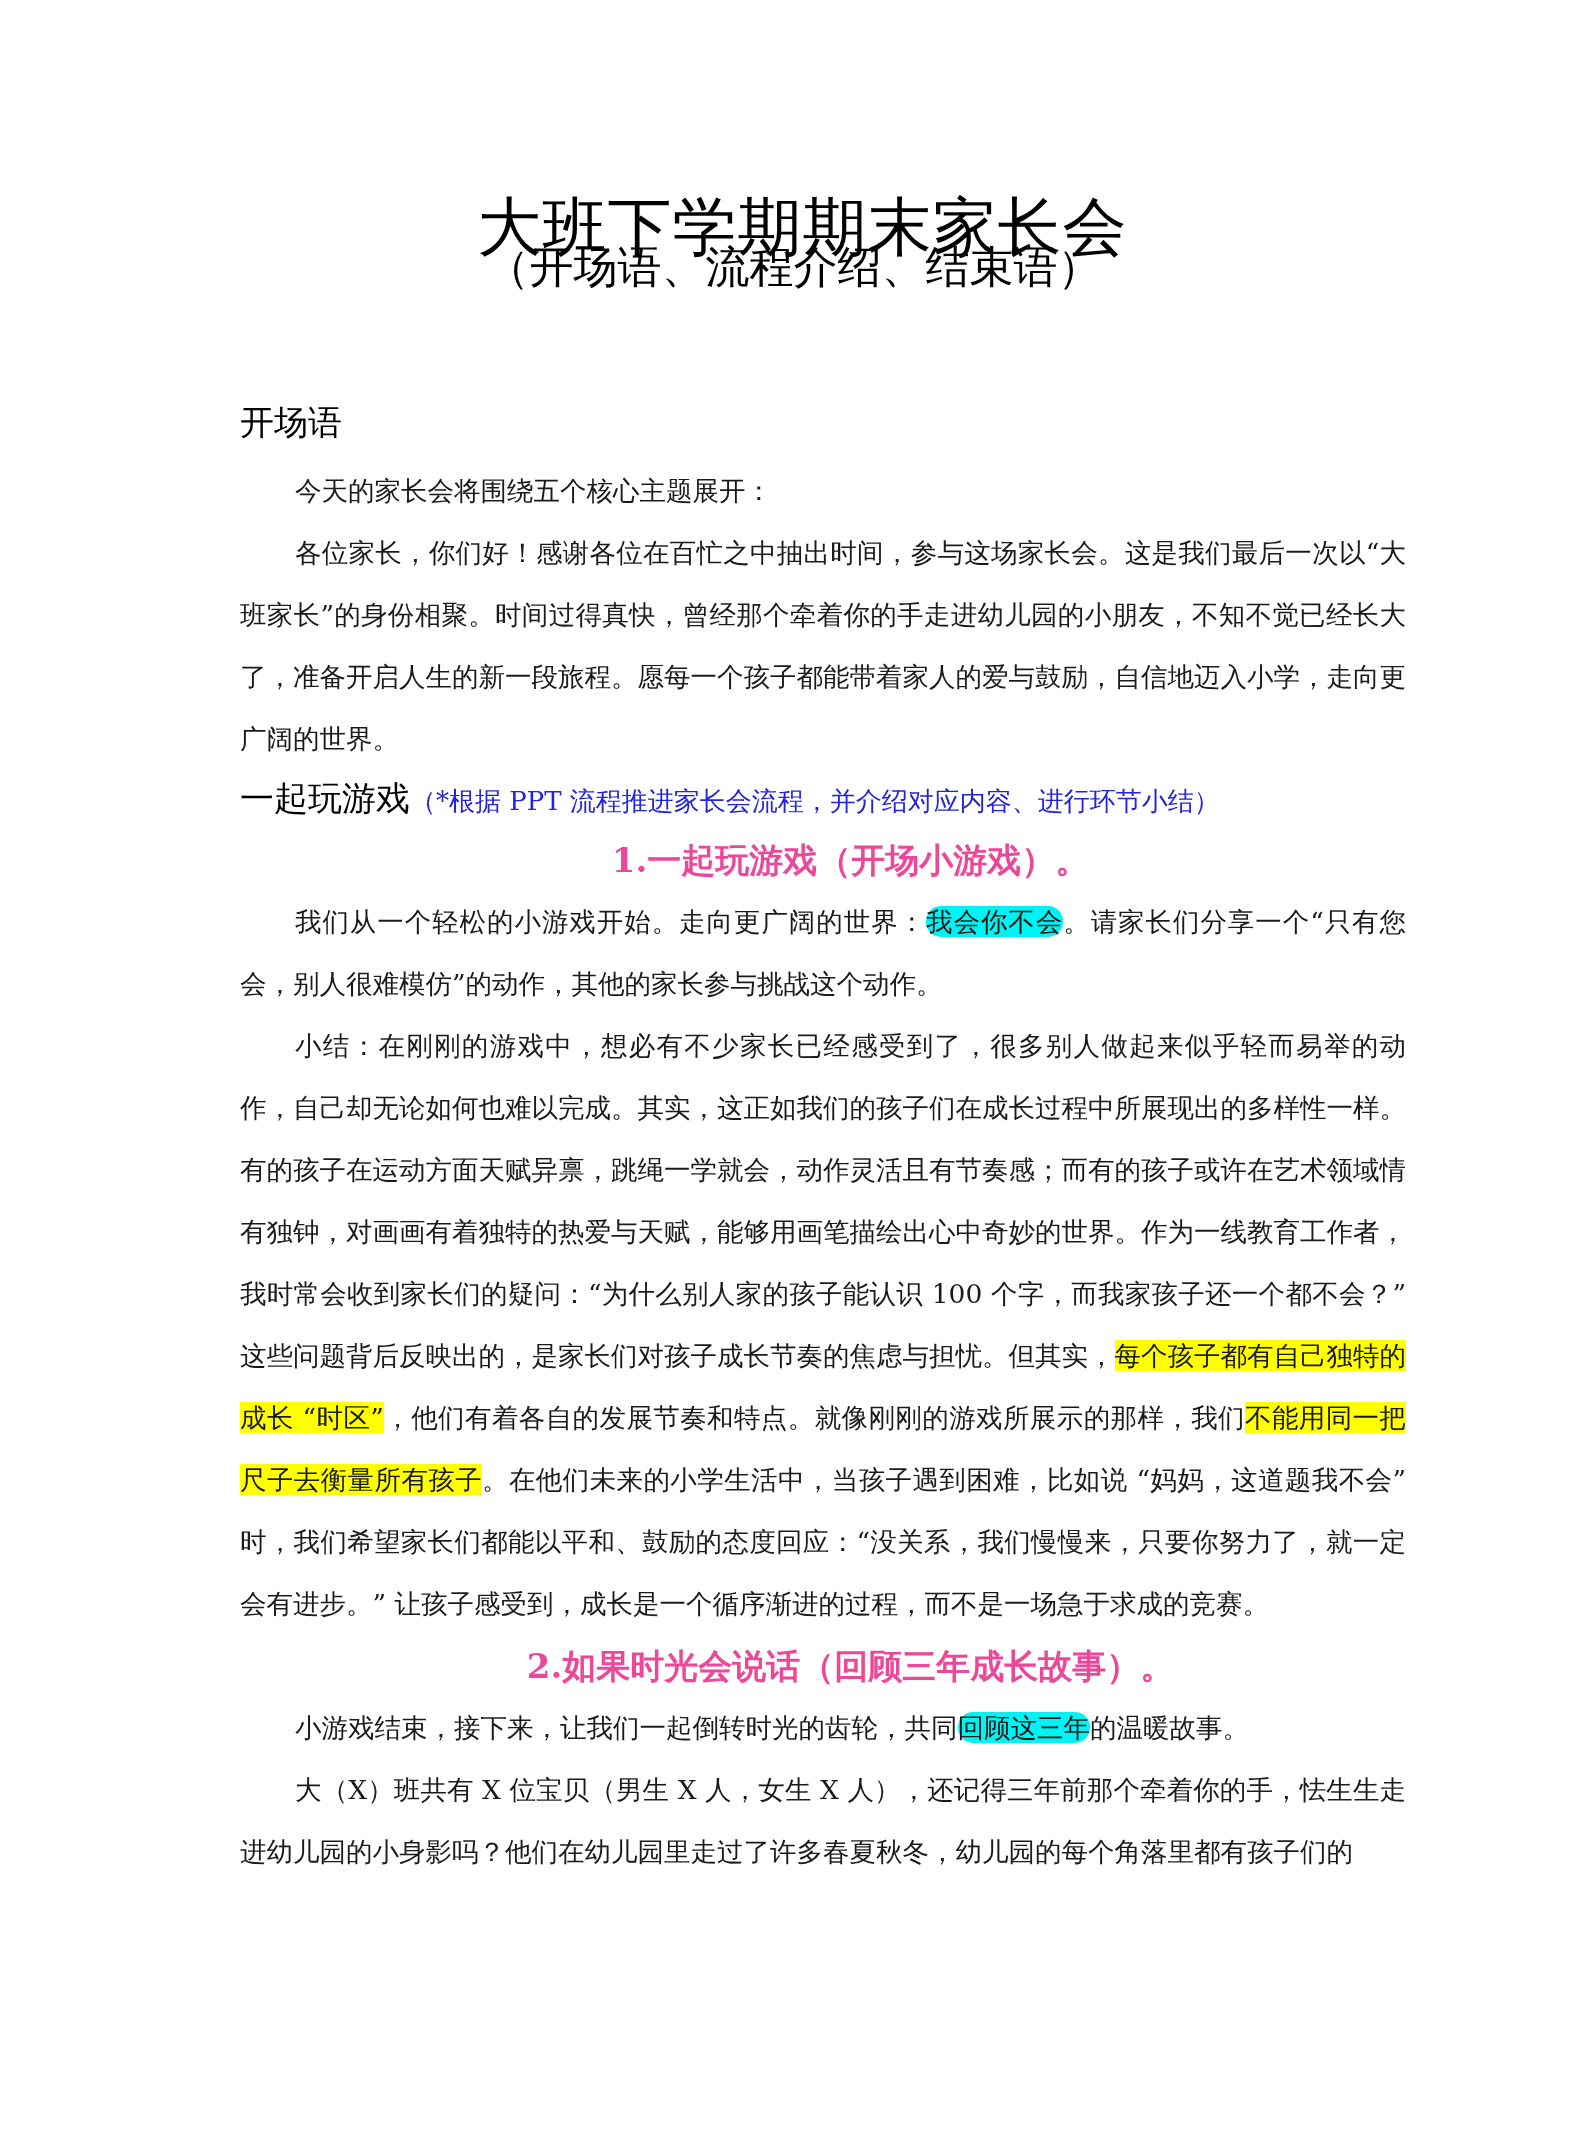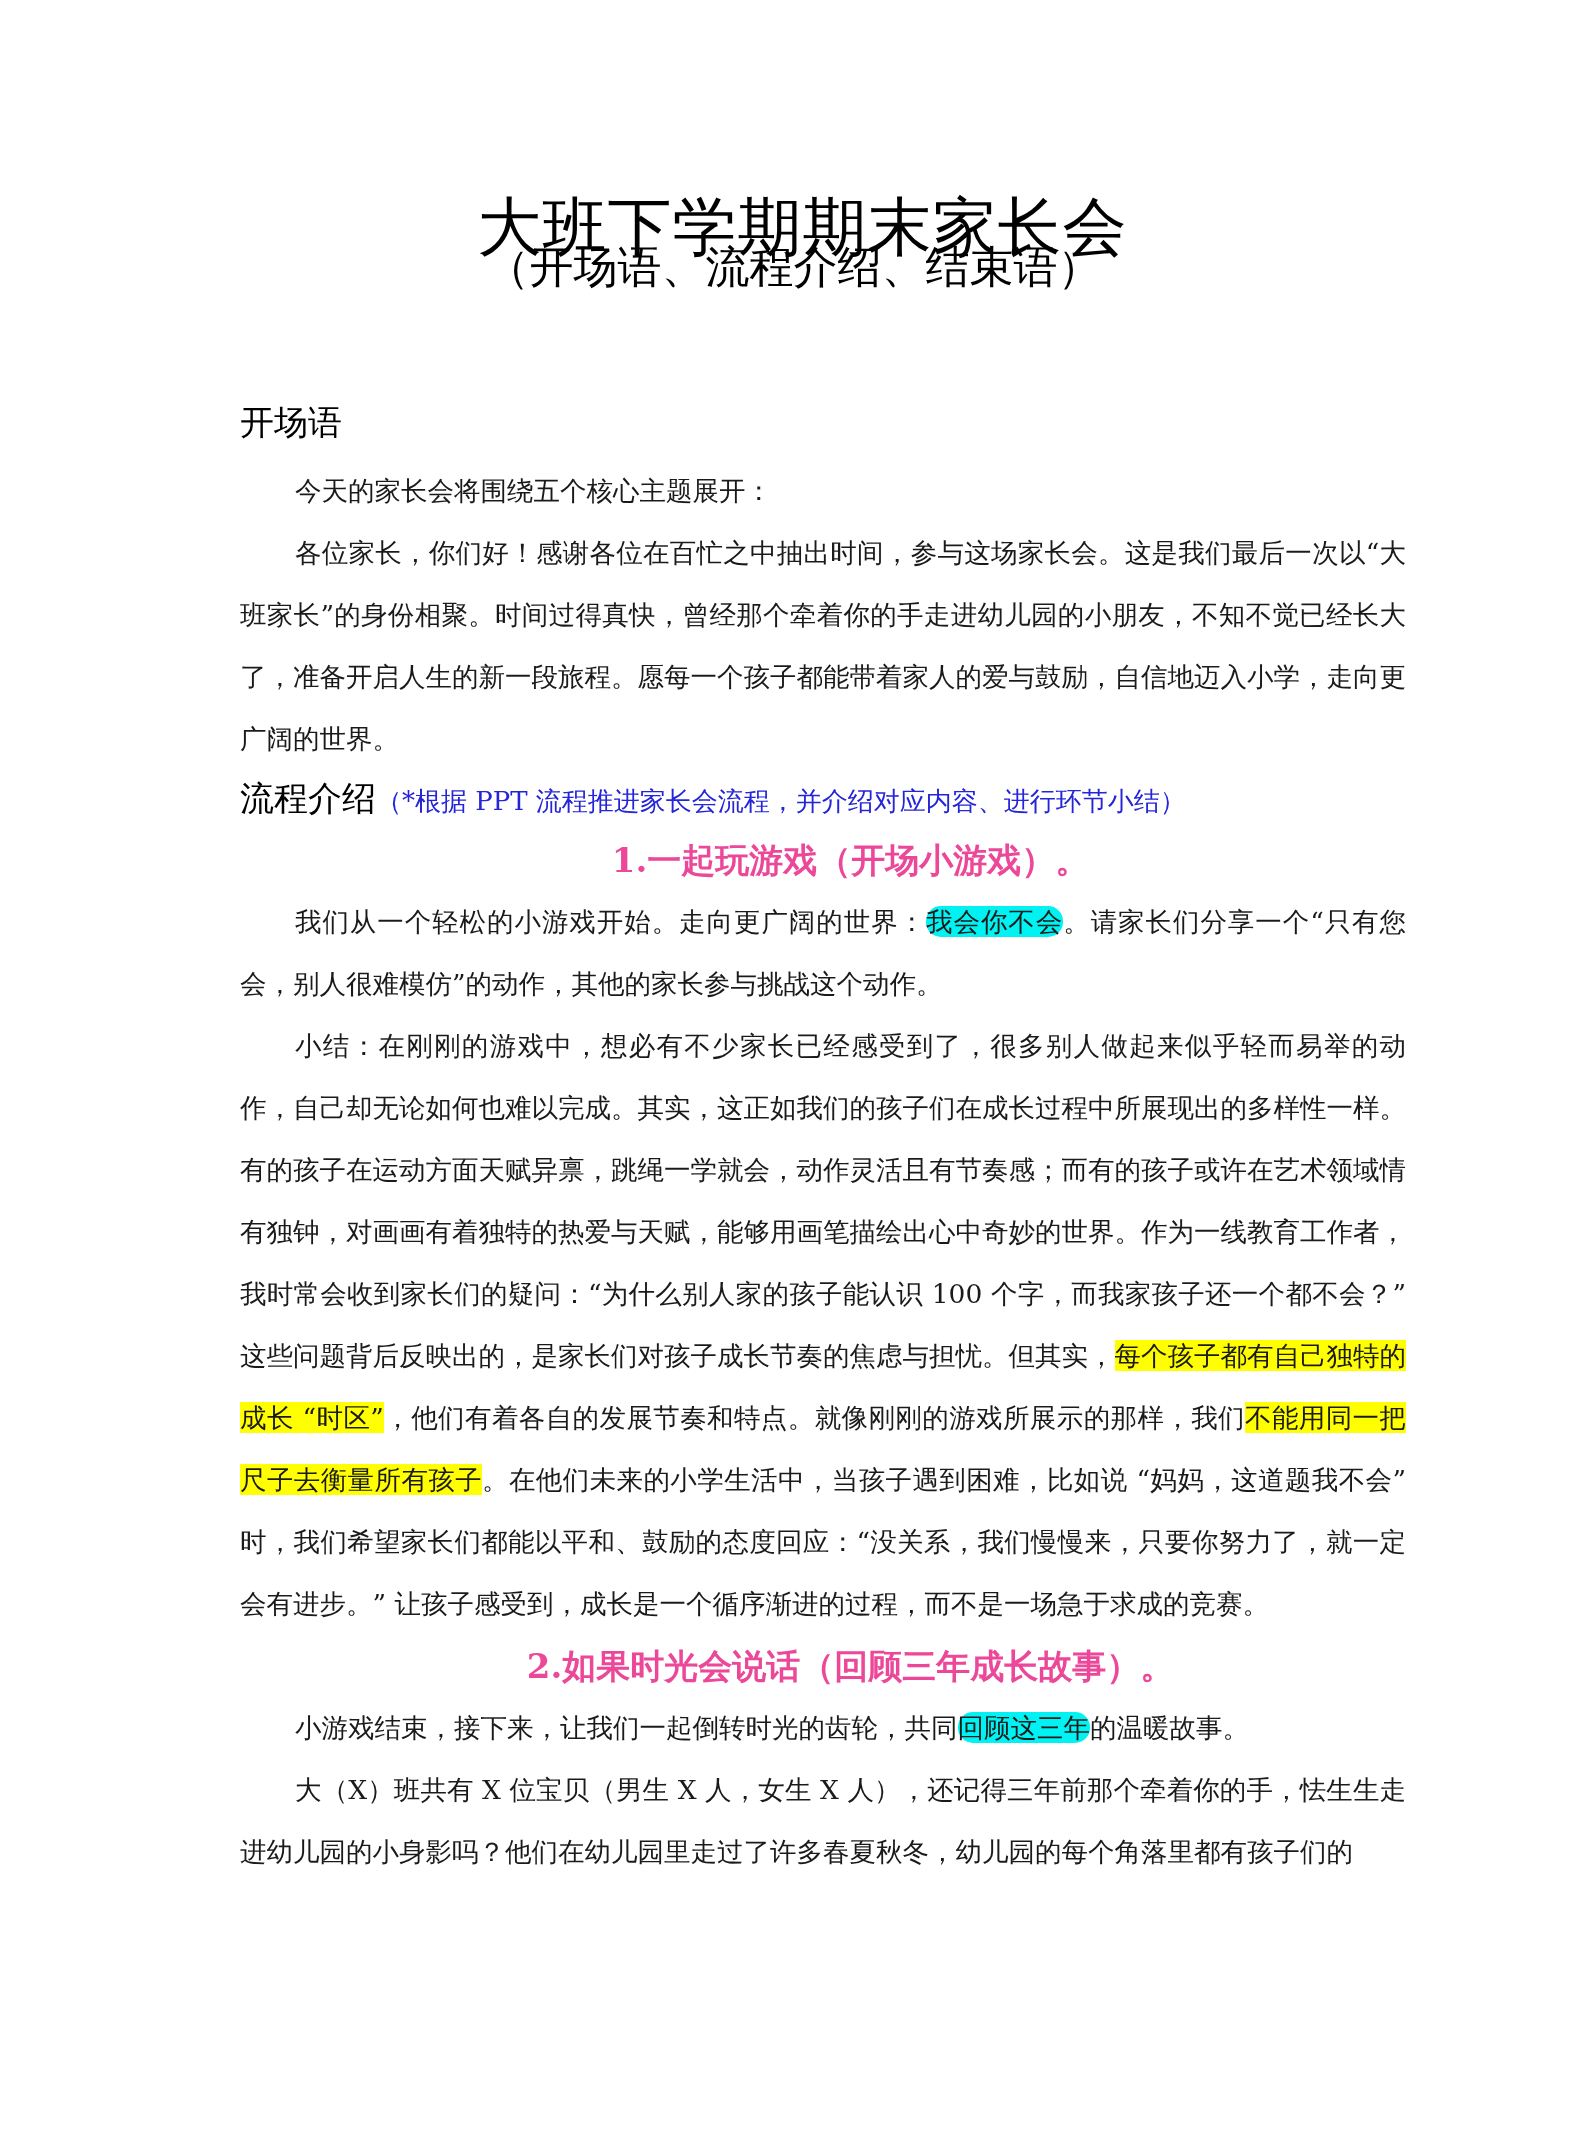--- a/index.html
+++ b/index.html
@@ -26,21 +26,21 @@
 <div class="page">
   <h1 class="title">大班下学期期末家长会</h1>
   <div class="subtitle">（开场语、流程介绍、结束语）</div>
 
   <div class="content">
     <h2 class="h2 first">开场语</h2>
     <p class="p indent">今天的家长会将围绕五个核心主题展开：</p>
     <p class="p indent">各位家长，你们好！感谢各位在百忙之中抽出时间，参与这场家长会。这是我们最后一次以“大班家长”的身份相聚。时间过得真快，曾经那个牵着你的手走进幼儿园的小朋友，不知不觉已经长大了，准备开启人生的新一段旅程。愿每一个孩子都能带着家人的爱与鼓励，自信地迈入小学，走向更广阔的世界。</p>
 
     <h2 class="h2">
-      <span>流程介绍</span><span class="note">（*根据 PPT 流程推进家长会流程，并介绍对应内容、进行环节小结）</span>
+      <span>一起玩游戏</span><span class="note">（*根据 PPT 流程推进家长会流程，并介绍对应内容、进行环节小结）</span>
     </h2>
 
     <div class="h3">1.一起玩游戏（开场小游戏）。</div>
     <p class="p indent"><span>我们从一个轻松的小游戏开始。走向更广阔的世界：</span><span class="hl-cyan">我会你不会</span><span>。请家长们分享一个“只有您会，别人很难模仿”的动作，其他的家长参与挑战这个动作。</span></p>
     <p class="p indent"><span>小结：在刚刚的游戏中，想必有不少家长已经感受到了，很多别人做起来似乎轻而易举的动作，自己却无论如何也难以完成。其实，这正如我们的孩子们在成长过程中所展现出的多样性一样。有的孩子在运动方面天赋异禀，跳绳一学就会，动作灵活且有节奏感；而有的孩子或许在艺术领域情有独钟，对画画有着独特的热爱与天赋，能够用画笔描绘出心中奇妙的世界。作为一线教育工作者，我时常会收到家长们的疑问：“为什么别人家的孩子能认识 100 个字，而我家孩子还一个都不会？” 这些问题背后反映出的，是家长们对孩子成长节奏的焦虑与担忧。但其实，</span><span class="hl-yellow">每个孩子都有自己独特的成长 “时区”</span><span>，他们有着各自的发展节奏和特点。就像刚刚的游戏所展示的那样，我们</span><span class="hl-yellow">不能用同一把尺子去衡量所有孩子</span><span>。在他们未来的小学生活中，当孩子遇到困难，比如说 “妈妈，这道题我不会” 时，我们希望家长们都能以平和、鼓励的态度回应：“没关系，我们慢慢来，只要你努力了，就一定会有进步。” 让孩子感受到，成长是一个循序渐进的过程，而不是一场急于求成的竞赛。</span></p>
 
     <div class="h3">2.如果时光会说话（回顾三年成长故事）。</div>
     <p class="p indent"><span>小游戏结束，接下来，让我们一起倒转时光的齿轮，共同</span><span class="hl-cyan">回顾这三年</span><span>的温暖故事。</span></p>
     <p class="p indent">大（X）班共有 X 位宝贝（男生 X 人，女生 X 人），还记得三年前那个牵着你的手，怯生生走进幼儿园的小身影吗？他们在幼儿园里走过了许多春夏秋冬，幼儿园的每个角落里都有孩子们的</p>
   </div>

